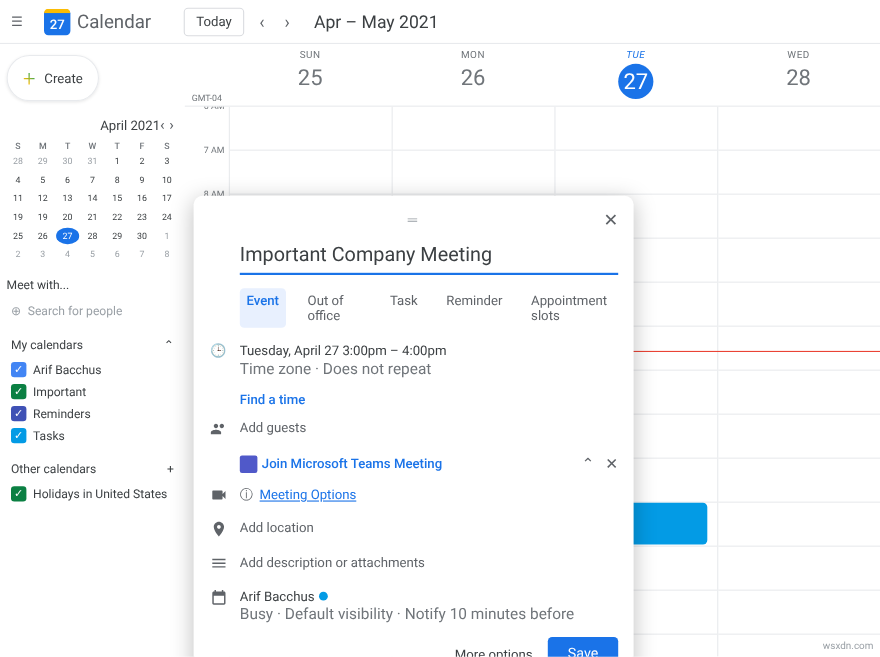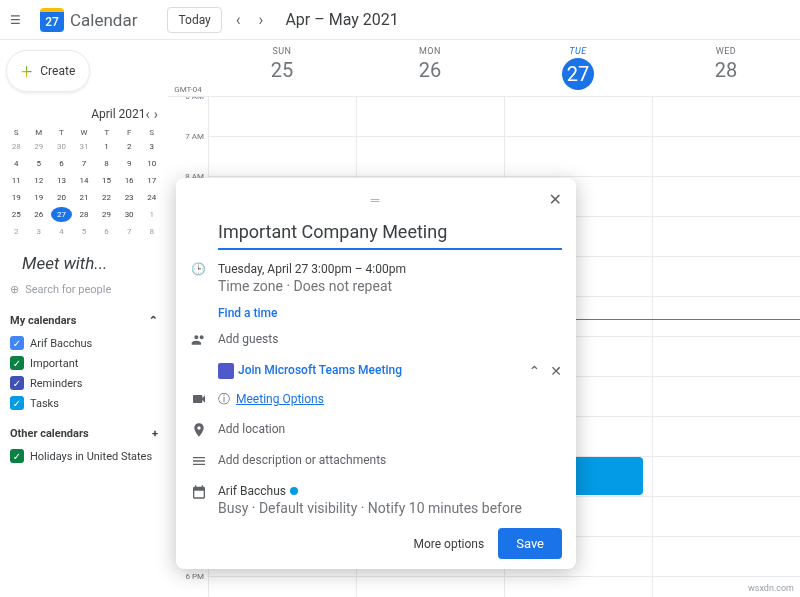--- a/index.html
+++ b/index.html
@@ -21,23 +21,23 @@
 .create-btn { display: flex; align-items: center; gap: 8px; border: 1px solid #e8eaed; border-radius: 22px; padding: 8px 14px; font-size: 12px; color: #3c4043; cursor: pointer; box-shadow: 0 1px 3px rgba(0,0,0,0.1); width: fit-content; margin-bottom: 14px; }
 .create-btn .plus { font-size: 20px; font-weight: 300; background: linear-gradient(45deg, #ea4335, #fbbc04, #34a853, #4285f4); -webkit-background-clip: text; color: transparent; }
 .mini-header { display: flex; align-items: center; justify-content: flex-end; font-size: 12px; color: #3c4043; padding: 0 4px 6px; }
 .mini-nav { display: flex; gap: 4px; color: #5f6368; }
 .mini-nav span { cursor: pointer; font-size: 14px; }
 .mini-cal { display: grid; grid-template-columns: repeat(7, 1fr); gap: 2px; font-size: 8px; text-align: center; }
 .mini-cal .dow { color: #70757a; font-weight: 500; }
 .mini-cal .day { padding: 3px 0; color: #3c4043; cursor: pointer; border-radius: 50%; }
 .mini-cal .day.muted { color: #9aa0a6; }
 .mini-cal .day.today { background: #1a73e8; color: #fff; }
-.meet-with { font-size: 17px; color: #3c4043; margin: 14px 16px 6px; font-style: italic; }
+.meet-with { font-size: 11px; color: #3c4043; margin: 14px 0 6px; }
 .search-people { display: flex; align-items: center; gap: 6px; color: #9aa0a6; font-size: 11px; padding: 4px; }
-.section-title { font-size: 11px; font-weight: 700; color: #3c4043; margin: 14px 4px 6px; display: flex; justify-content: space-between; align-items: flex-start; }
+.section-title { font-size: 11px; font-weight: 400; color: #3c4043; margin: 14px 4px 6px; display: flex; justify-content: space-between; align-items: flex-start; }
 .cal-item { display: flex; align-items: center; gap: 6px; font-size: 11px; padding: 3px 4px; }
 .cal-item .cb { width: 14px; height: 14px; border-radius: 3px; display: flex; align-items: center; justify-content: center; color: #fff; font-size: 10px; }
 .cal-item .cb.blue { background: #4285f4; }
 .cal-item .cb.green { background: #0b8043; }
 .cal-item .cb.darkblue { background: #3f51b5; }
 .cal-item .cb.lblue { background: #039be5; }
 
 
 .grid { flex: 1; display: flex; flex-direction: column; }
 .day-header { display: flex; border-bottom: 1px solid #e8eaed; }
@@ -312,20 +312,27 @@
     </div>
   </div>
 </div>
 
 <div class="dialog">
   <div class="dialog-top">
     <span class="drag">═</span>
     <span class="close">✕</span>
   </div>
   <input class="title-input" value="Important Company Meeting" style="">
+  <div class="tabs" id="dialog-tabs">
+      <span class="tab active">Event</span>
+      <span class="tab">Out of office</span>
+      <span class="tab">Task</span>
+      <span class="tab">Reminder</span>
+      <span class="tab">Appointment slots</span>
+    </div>
   <div class="row">
     <div class="ico">🕒</div>
     <div class="content">
       <div>Tuesday, April 27   3:00pm – 4:00pm</div>
       <div class="sub">Time zone · Does not repeat</div>
     </div>
   </div>
   <div class="row">
       <div class="ico"></div>
       <div class="content"><span class="link bold">Find a time</span></div>

